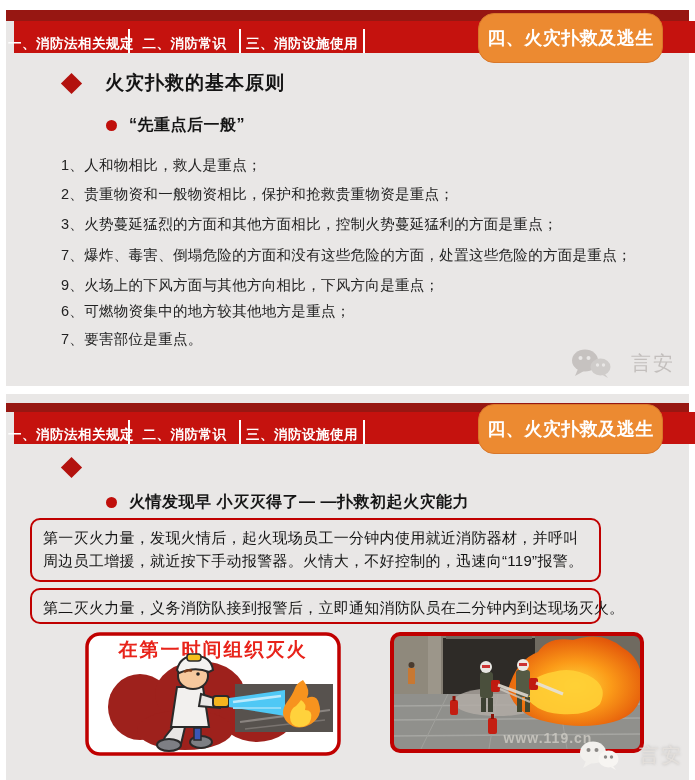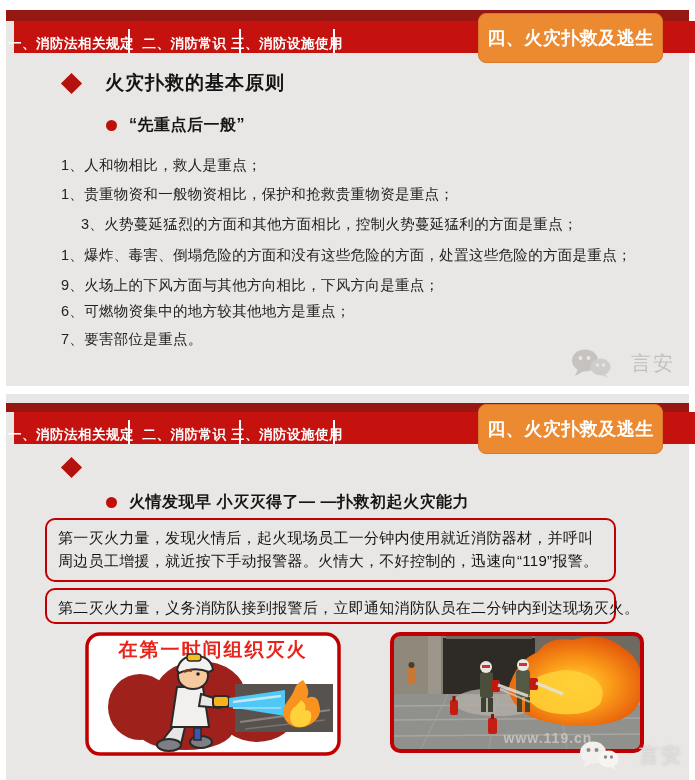--- a/index.html
+++ b/index.html
@@ -10,38 +10,38 @@
   #slide2 { top:394px; height:386px; }
   .topstrip { position:absolute; left:0; width:100%; height:11px; background:#971712; }
   #slide1 .topstrip { top:0; }
   #slide2 .topstrip { top:9px; height:9px; }
   .navbar { position:absolute; left:8px; width:100%; height:32px; background:#c5120e;
     display:flex; align-items:flex-end; }
   #slide1 .navbar { top:11px; }
   #slide2 .navbar { top:18px; }
   .tabcell { display:flex; align-items:center; justify-content:center;
     color:#fff; font-weight:bold; font-size:13.5px; letter-spacing:0.5px; white-space:nowrap; }
-  .t1 { width:114px; } .t2 { width:109px; } .t3 { width:92px; }
+  .t1 { width:114px; } .t2 { width:109px; } .t3 { width:122px; }
   .navsep { width:2px; height:24px; background:#fff; flex:none; }
   .navspacer { flex:1; }
   .activetab { position:absolute; right:26px; width:185px; height:50px;
-    background:#ec8a31; border:1px solid #d8772a; border-radius:8px; z-index:3;
+    background:#ec8a31; border:1px solid #d8772a; border-radius:16px; z-index:3;
     display:flex; align-items:center; justify-content:center;
     color:#fff; font-weight:bold; font-size:18px; letter-spacing:0.5px; white-space:nowrap; }
   #slide1 .activetab { top:3px; }
   #slide2 .activetab { top:10px; }
   .titlerow { position:absolute; left:58px; display:flex; align-items:center; gap:26px; }
   .diamond { width:15px; height:15px; background:#b3120e; transform:rotate(45deg); flex:none; }
   .titletext { font-size:19px; font-weight:bold; color:#141414; letter-spacing:1px; white-space:nowrap; }
   .subrow { position:absolute; left:100px; display:flex; align-items:center; gap:12px; }
   .dot { width:11px; height:11px; border-radius:50%; background:#c00f0b; flex:none; }
   .subtext { font-size:16px; font-weight:bold; color:#161616; letter-spacing:0.5px; white-space:nowrap; }
   .listitem { position:absolute; left:55px; font-size:14.5px; color:#222222;
     letter-spacing:0.3px; white-space:nowrap; }
-  .redbox { position:absolute; left:39px; width:571px; border:2.5px solid #c00000;
+  .redbox { position:absolute; left:24px; width:571px; border:2.5px solid #c00000;
     border-radius:10px; padding:6px 11px; font-size:15px; line-height:1.55;
     color:#151515; letter-spacing:0.3px; }
   .watermark { position:absolute; display:flex; align-items:center; gap:20px; z-index:5; }
   #slide1 .watermark { right:14px; bottom:8px; }
   #slide2 .watermark { right:6px; bottom:10px; }
   .wm-text { font-size:20px; letter-spacing:2px; }
   #slide1 .wm-text { color:#c3bfbd; }
   #slide2 .wm-text { color:#e3dfdb; text-shadow:0 0 3px rgba(120,120,120,.4); }
   .figure { position:absolute; }
   #cartoon { left:79px; top:238px; width:256px; height:124px; }
@@ -67,23 +67,23 @@
   <div class="titlerow" style="top:60px;">
     <span class="diamond"></span>
     <span class="titletext">火灾扑救的基本原则</span>
   </div>
   <div class="subrow" style="top:105px;">
     <span class="dot"></span>
     <span class="subtext">“先重点后一般”</span>
   </div>
 
   <div class="listitem" style="top:146px;">1、人和物相比，救人是重点；</div>
-  <div class="listitem" style="top:175px;">1、贵重物资和一般物资相比，保护和抢救贵重物资是重点；</div>
-  <div class="listitem" style="top:205px;margin-left:20px;">3、火势蔓延猛烈的方面和其他方面相比，控制火势蔓延猛利的方面是重点；</div>
-  <div class="listitem" style="top:236px;">1、爆炸、毒害、倒塌危险的方面和没有这些危险的方面，处置这些危险的方面是重点；</div>
+  <div class="listitem" style="top:175px;">2、贵重物资和一般物资相比，保护和抢救贵重物资是重点；</div>
+  <div class="listitem" style="top:205px;">3、火势蔓延猛烈的方面和其他方面相比，控制火势蔓延猛利的方面是重点；</div>
+  <div class="listitem" style="top:236px;">7、爆炸、毒害、倒塌危险的方面和没有这些危险的方面，处置这些危险的方面是重点；</div>
   <div class="listitem" style="top:266px;">9、火场上的下风方面与其他方向相比，下风方向是重点；</div>
   <div class="listitem" style="top:292px;">6、可燃物资集中的地方较其他地方是重点；</div>
   <div class="listitem" style="top:320px;">7、要害部位是重点。</div>
 
   <div class="watermark">
     <svg width="40" height="30" viewBox="0 0 40 30">
       <ellipse cx="14" cy="12.5" rx="13" ry="11" fill="#c6c2c0"></ellipse>
       <polygon points="7,21 4,28 13,23" fill="#c6c2c0"></polygon>
       <circle cx="9.5" cy="10" r="2" fill="#e9e7e6"></circle>
       <circle cx="17.5" cy="10" r="2" fill="#e9e7e6"></circle>

